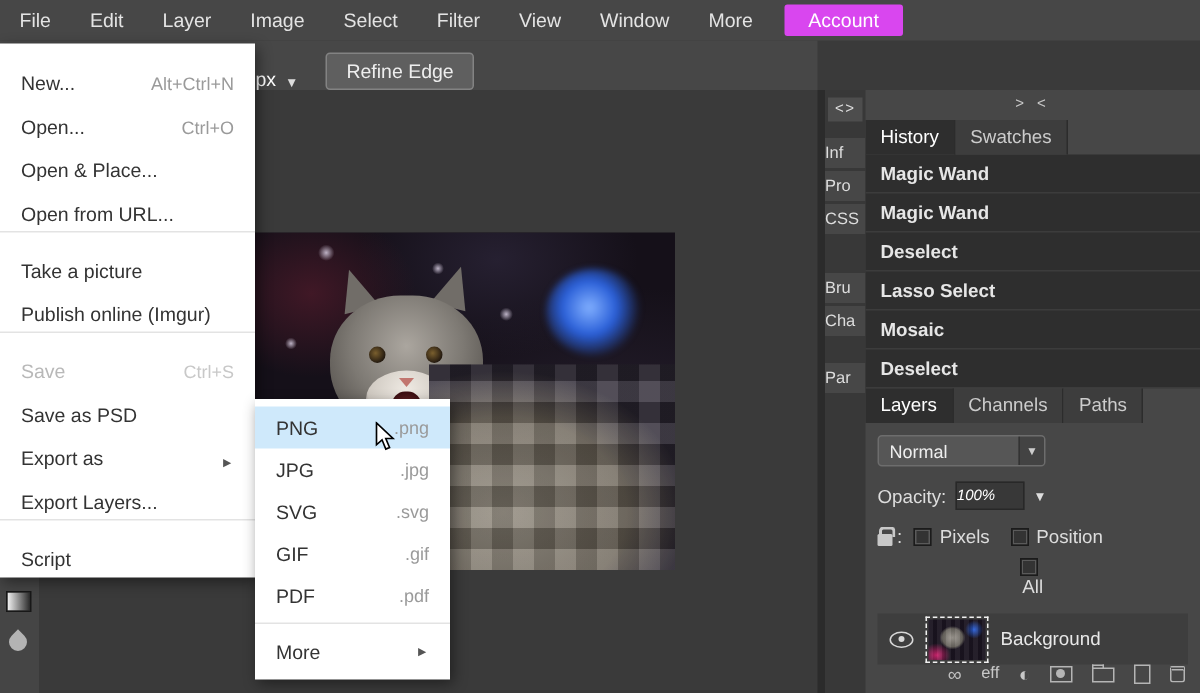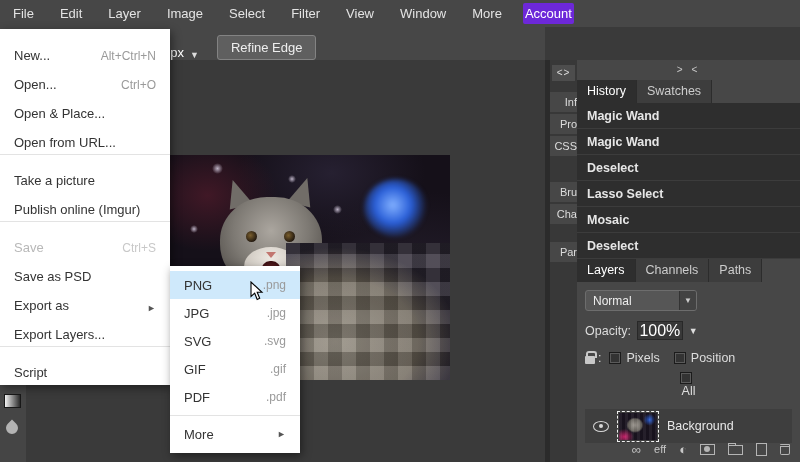--- a/index.html
+++ b/index.html
@@ -3,21 +3,21 @@
 <meta charset="utf-8">
 <style>
   * { margin:0; padding:0; box-sizing:border-box; }
   html,body { background:#2a2a2a; }
   body { font-family:"Liberation Sans", sans-serif; }
   .app { position:relative; width:800px; height:462px; background:#3a3a3a; overflow:hidden; }
 
   
   .menubar { position:absolute; top:0; left:0; right:0; height:27px; background:#474747; display:flex; align-items:center; z-index:30; }
   .menu-item { padding:0 13px; font-size:13px; color:#e4e4e4; line-height:27px; cursor:default; white-space:nowrap; }
-  .account-btn { margin-left:8px; background:#6d28d9; color:#fff; font-size:13px; padding:3px 2px; border-radius:2px; }
+  .account-btn { margin-left:8px; background:#d946ef; color:#fff; font-size:13px; padding:3px 16px; border-radius:2px; }
 
   
   .options-bar { position:absolute; top:27px; left:0; width:545px; height:33px; background:#474747; display:flex; align-items:flex-end; padding-left:104px; z-index:5; }
   .feather-label { color:#e0e0e0; font-size:13px; margin-right:7px; }
   .feather-value { color:#fff; font-size:13px; margin-right:6px; }
   .opt-arrow { color:#ddd; font-size:9px; margin-right:18px; }
   .refine-btn { background:#5f5f5f; border:1px solid #838383; border-radius:3px; color:#eee; font-size:13px; padding:4px 13px; }
 
   
   .canvas { position:absolute; top:60px; left:0; width:545px; bottom:0; background:#3a3a3a; }
@@ -78,36 +78,36 @@
   .sm-item.hover { background:#cfe9fb; }
   .sm-sep { height:1px; background:#e3e3e3; margin:4px 0; }
 
   
   .cursor { position:absolute; left:250px; top:281px; z-index:50; }
 
   
   .divider { position:absolute; top:60px; left:545px; width:5px; bottom:0; background:#2b2b2b; }
   .collapsed { position:absolute; top:60px; left:550px; width:27px; bottom:0; background:#383838; }
   .cp-toggle { margin:5px 2px 11px; height:16px; background:#4d4d4d; color:#ddd; font-size:10px; text-align:center; line-height:16px; letter-spacing:1px; }
-  .cp-item { margin-bottom:2px; height:20px; background:#474747; color:#ddd; font-size:11px; text-align:right; line-height:20px; }
+  .cp-item { margin-bottom:2px; height:20px; background:#474747; color:#ddd; font-size:11px; text-align:left; line-height:20px; }
   .cp-gap1 { height:24px; } .cp-gap2 { height:16px; }
 
   .right-panel { position:absolute; top:60px; left:577px; width:223px; bottom:0; background:#474747; }
   .rp-collapse { height:20px; text-align:center; color:#c8c8c8; font-size:10px; line-height:19px; letter-spacing:3px; }
   .tabs { display:flex; height:23px; background:#474747; }
   .tab { padding:0 10px; line-height:23px; font-size:12.5px; color:#ccc; background:#3d3d3d; border-right:1px solid #2c2c2c; }
   .tab.active { background:#2e2e2e; color:#fff; }
   .history { background:#2e2e2e; }
   .h-item { height:26px; line-height:26px; padding-left:10px; font-size:12.5px; color:#e6e6e6; border-bottom:1px solid #3c3c3c;font-weight:bold; }
 
   .controls { padding:8px 8px 0; }
   .blend-select { width:112px; height:21px; background:#565656; border:1px solid #6d6d6d; border-radius:3px; color:#eee; font-size:12px; display:flex; align-items:center; padding-left:7px; overflow:hidden; }
   .blend-arrow { margin-left:auto; width:17px; height:100%; background:#434343; border-left:1px solid #333; display:flex; align-items:center; justify-content:center; font-size:8px; color:#ccc; }
   .opacity-row { display:flex; align-items:center; margin-top:10px; color:#ddd; font-size:12.5px; }
-  .opacity-box { margin-left:6px; width:46px; height:19px; background:#383838; border:1px solid #282828; color:#fff; text-align:center; line-height:18px; font-size:16px; }
+  .opacity-box { margin-left:6px; width:46px; height:19px; background:#383838; border:1px solid #282828; color:#fff; text-align:left; line-height:18px; font-size:10px;font-style:italic; }
   .opacity-arrow { margin-left:6px; font-size:9px; color:#ddd; }
   .lock-row { display:flex; align-items:center; margin-top:11px; color:#ddd; font-size:12.5px; }
   .lock-colon { margin:0 8px 0 3px; color:#ddd; }
   .lock-icon { position:relative; width:10px; height:8px; background:#c8c8c8; border-radius:1px; margin-top:4px; }
   .lock-icon:before { content:""; position:absolute; top:-5px; left:1px; width:7px; height:5px; border:2px solid #c8c8c8; border-bottom:none; border-radius:3px 3px 0 0; }
   .cb { width:12px; height:12px; background:#333; border:1px solid #1b1b1b; box-shadow:inset 0 0 0 1px #5a5a5a; margin-right:5px; }
   .cb-group { display:flex; align-items:center; margin-right:14px; }
   .all-row { display:flex; align-items:center; margin-top:7px; color:#ddd; font-size:12.5px;flex-direction:column; }
   .layer-row { margin-top:11px; height:34px; background:#3e3e3e; display:flex; align-items:center; padding:0 8px; }
   .eye-icon { width:16px; height:11px; border:1px solid #d8d8d8; border-radius:50%; position:relative; margin-right:10px; flex:none; }

